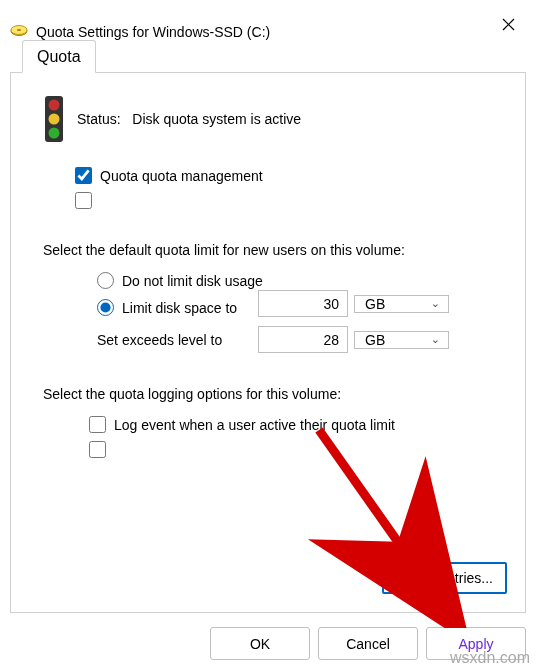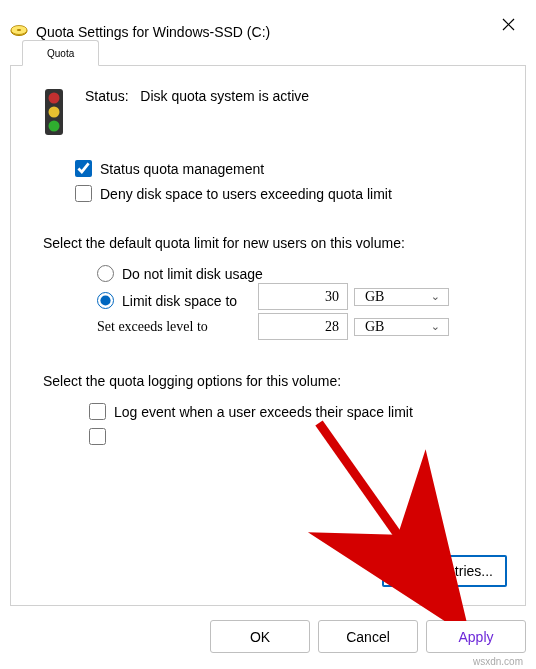--- a/index.html
+++ b/index.html
@@ -31,40 +31,40 @@
       display: flex; align-items: center; justify-content: center;
       font-size: 16px;
     }
     .tabstrip {
       display: flex;
       padding-left: 12px;
       border-bottom: 1px solid #d0d0d0;
       margin: 0 10px;
     }
     .tab {
-      padding: 7px 24px 6px;
+      padding: 7px 14px 6px;
       border: 1px solid #d0d0d0;
       border-bottom: 1px solid #fff;
       margin-bottom: -1px;
       background: #fff;
       border-radius: 3px 3px 0 0;
-      font-size: 10px;
+      font-size: 16px;
     }
     .panel {
       border: 1px solid #d0d0d0;
       border-top: none;
       margin: 0 10px;
       padding: 22px 18px 18px;
       min-height: 540px;
       position: relative;
     }
     .status-row {
       display: flex;
-      align-items: flex-start;
-      gap: 16px;
+      align-items: center;
+      gap: 8px;
       padding-left: 10px;
       margin-bottom: 24px;
     }
     .status-row .text {
       font-size: 14px;
     }
     .check-row {
       display: flex;
       align-items: center;
       gap: 8px;
@@ -83,24 +83,23 @@
       display: flex;
       align-items: center;
       gap: 8px;
       margin-bottom: 10px;
       font-size: 14px;
     }
     .limit-grid {
       padding-left: 68px;
       display: grid;
       grid-template-columns: 155px 90px 95px;
-      gap: 3px 6px;
+      gap: 9px 6px;
       align-items: center;
       margin-bottom: 6px;
-      font-family: Liberation Serif, serif;
     }
     .limit-grid .lbl { font-size: 14px; }
     .num-input {
       height: 27px;
       border: 1px solid #bfbfbf;
       text-align: right;
       padding: 0 8px;
       font-family: inherit;
       font-size: 14px;
     }
@@ -149,23 +148,23 @@
     }
     .btn.disabled { color: #6d28d9; }
     .arrow {
       position: absolute;
       left: 296px;
       top: 345px;
       pointer-events: none;
     }
     .watermark {
       position: absolute;
-      right: 13px;
+      right: 6px;
       bottom: 2px;
-      font-size: 10px;
+      font-size: 16px;
       color: #aaa;
     }
   </style>
 </head>
 <body>
 
 <div class="titlebar">
   <svg class="disk-glyph" viewBox="0 0 18 18">
     <ellipse cx="9" cy="9" rx="8" ry="4.5" fill="#f4cd2a" stroke="#b08300" stroke-width="1"></ellipse>
     <ellipse cx="9" cy="8" rx="8" ry="4.5" fill="#ffe66b" stroke="#b08300" stroke-width="0.8"></ellipse>
@@ -195,25 +194,24 @@
     </svg>
     <div class="text">
       <span>Status:</span>
       &nbsp;
       <span>Disk quota system is active</span>
     </div>
   </div>
 
   <div class="check-row">
     <input type="checkbox" checked="" style="">
-    <span>Status quota management</span>
+    <span>Quota quota management</span>
   </div>
   <div class="check-row">
     <input type="checkbox" style="">
-    <span>Deny disk space to users exceeding quota limit</span>
   </div>
 
   <div class="section-label">Select the default quota limit for new users on this volume:</div>
 
   <div class="radio-group">
     <div class="radio-row">
       <input type="radio" name="limit" style="">
       <span>Do not limit disk usage</span>
     </div>
     <div class="radio-row">
@@ -234,21 +232,21 @@
     <div class="unit-select">
       <span>GB</span>
       <span class="chev">⌄</span>
     </div>
   </div>
 
   <div class="section-label">Select the quota logging options for this volume:</div>
 
   <div class="check-row flush">
     <input type="checkbox" style="">
-    <span>Log event when a user exceeds their space limit</span>
+    <span>Log event when a user active their quota limit</span>
   </div>
   <div class="check-row flush">
     <input type="checkbox" style="">
   </div>
 
   <div class="quota-entries">Quota Entries...</div>
 
   <svg class="arrow" width="180" height="210">
     <defs>
       <marker id="ah" markerWidth="20" markerHeight="20" refX="12" refY="10" orient="auto">

